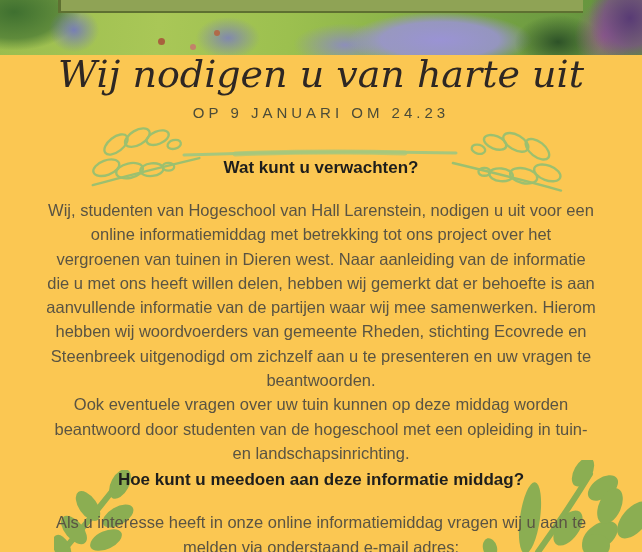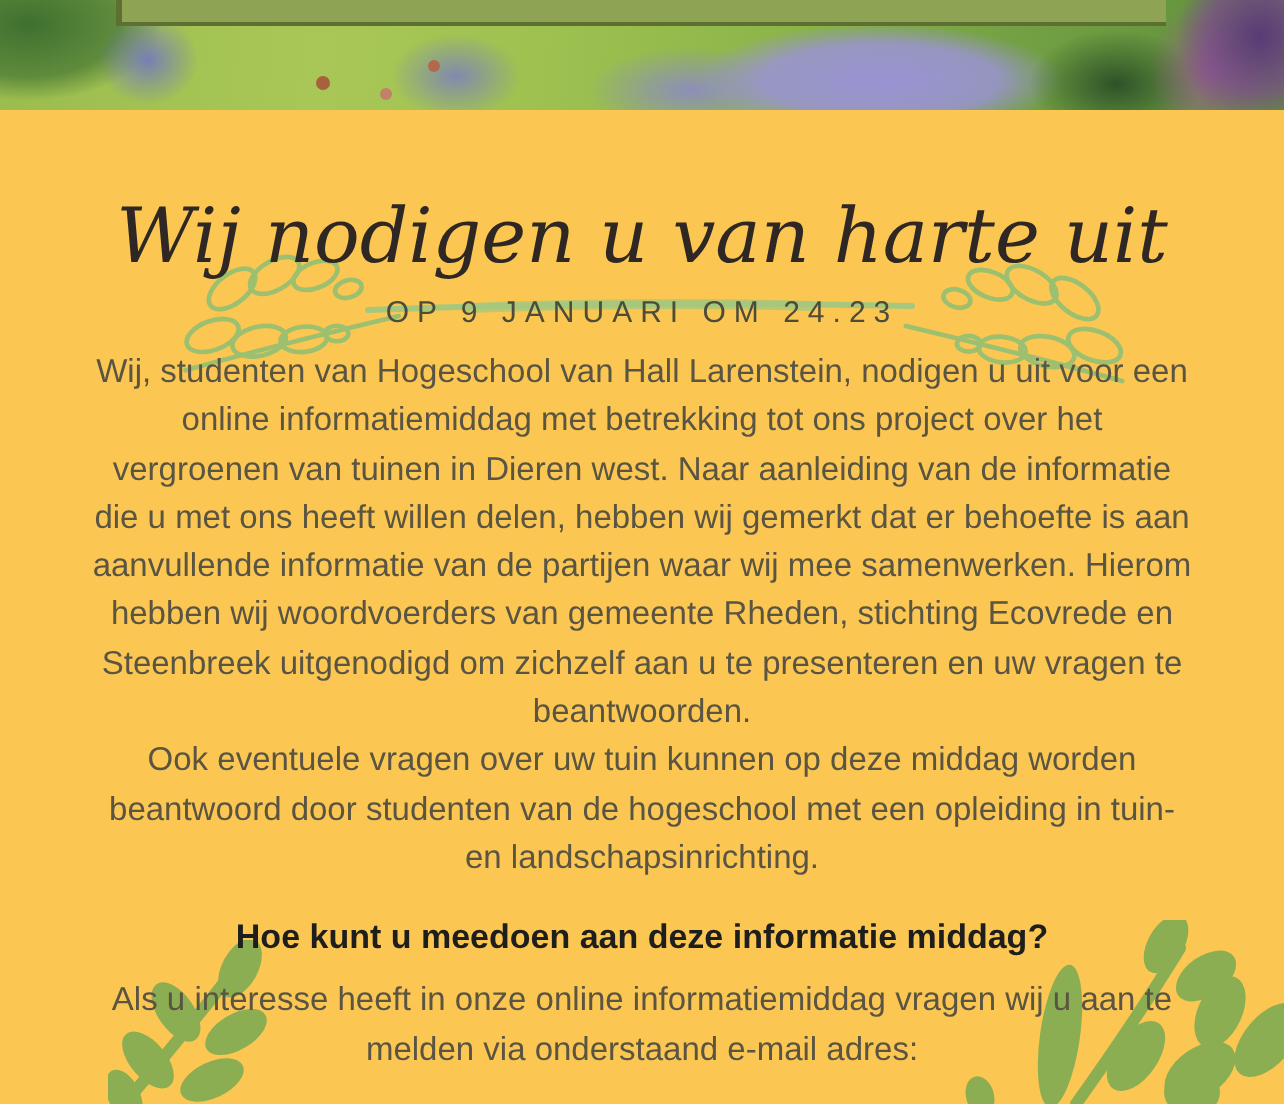--- a/index.html
+++ b/index.html
@@ -36,21 +36,21 @@
   
   .deco{position:absolute;z-index:1;}
   .sketch-left{left:90px;top:127px;width:116px;height:64px;}
   .sketch-right{left:447px;top:129px;width:116px;height:70px;transform:scaleX(-1);}
   .underline-stroke{left:180px;top:147px;width:280px;height:12px;}
   .branch-left{left:54px;top:470px;width:114px;height:82px;}
   .branch-right{left:478px;top:460px;width:164px;height:92px;}
   
   .content{position:relative;z-index:2;}
   .script-title{
-    margin:0;padding-top:96px;
+    margin:0;padding-top:52px;
     text-align:center;
     font-family:"DejaVu Serif", serif;
     font-style:italic;
     font-size:38px;line-height:44px;
     font-weight:500;
     color:#2e2723;
     letter-spacing:0px;
   }
   .event-datetime{
     margin-top:7px;
@@ -58,23 +58,23 @@
     font-size:15px;line-height:20px;
     letter-spacing:4px;
     color:#4c4c38;
   }
   .section-heading{
     margin:0;text-align:center;
     font-size:17px;line-height:24px;font-weight:bold;
     color:#1e1e1c;
   }
   .h-expect{margin-top:33px;}
-  .h-join{margin-top:16px;}
+  .h-join{margin-top:3px;}
   .body-text{
-    margin:7px 10px 0 10px;
+    margin:18px 10px 0 10px;
     text-align:center;
     font-size:16.5px;line-height:24.3px;
     color:#5a5443;
     white-space:pre-line;
   }
 </style>
 </head>
 <body>
 
 <div class="page">
@@ -143,20 +143,21 @@
       <ellipse cx="118" cy="86" rx="14" ry="12"></ellipse>
       <ellipse cx="156" cy="60" rx="12" ry="22" transform="rotate(40 156 60)"></ellipse>
       <ellipse cx="12" cy="88" rx="7" ry="10" transform="rotate(-15 12 88)"></ellipse>
     </g>
   </svg>
 
   <div class="content">
     <h1 class="script-title">Wij nodigen u van harte uit</h1>
     <div class="event-datetime">OP 9 JANUARI OM 24.23</div>
 
+    <h2 class="section-heading h-expect">Wat kunt u verwachten?</h2>
     <p class="body-text">Wij, studenten van Hogeschool van Hall Larenstein, nodigen u uit voor een
 online informatiemiddag met betrekking tot ons project over het
 vergroenen van tuinen in Dieren west. Naar aanleiding van de informatie
 die u met ons heeft willen delen, hebben wij gemerkt dat er behoefte is aan
 aanvullende informatie van de partijen waar wij mee samenwerken. Hierom
 hebben wij woordvoerders van gemeente Rheden, stichting Ecovrede en
 Steenbreek uitgenodigd om zichzelf aan u te presenteren en uw vragen te
 beantwoorden.
 Ook eventuele vragen over uw tuin kunnen op deze middag worden
 beantwoord door studenten van de hogeschool met een opleiding in tuin-

